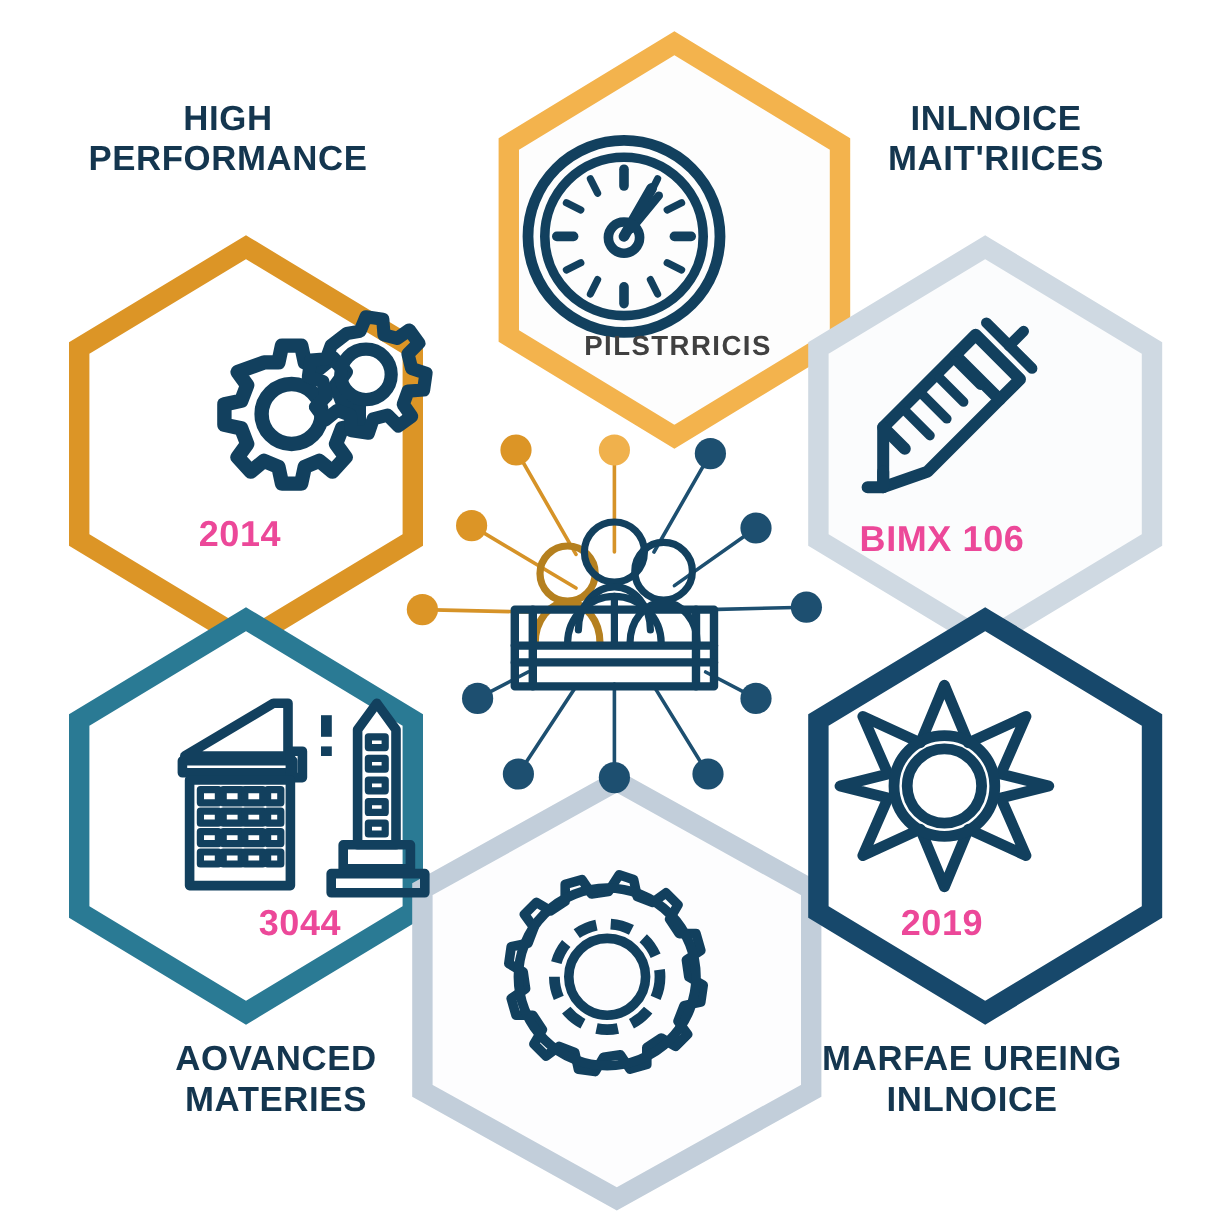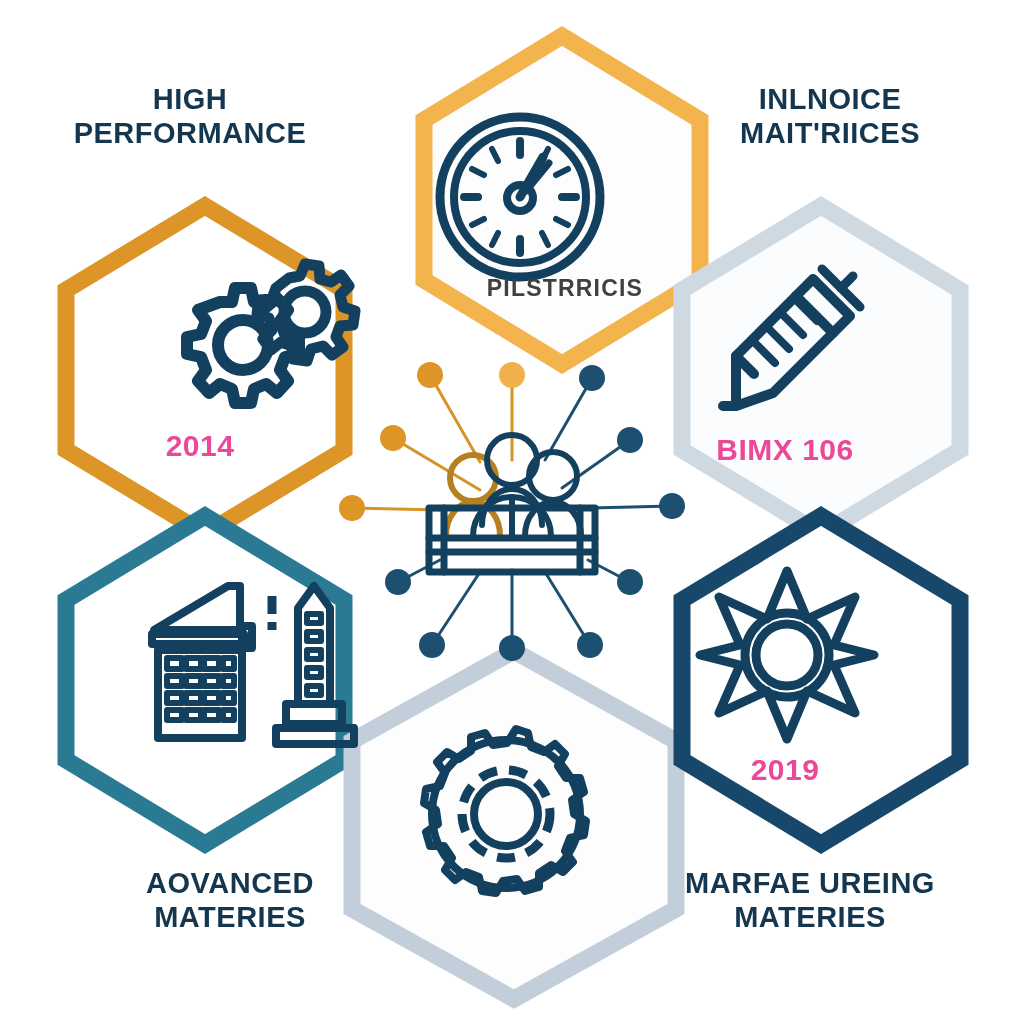--- a/index.html
+++ b/index.html
@@ -296,22 +296,23 @@
 
   <div class="celltext numlabel" style="left:110px;top:428px;width:180px;">2014</div>
 
   <div class="celltext caption-sm" style="left:450px;top:275px;width:230px;">PILSTRRICIS</div>
 
   <div class="celltext caption" style="left:660px;top:82px;width:340px;">INLNOICE
 MAIT'RIICES</div>
 
   <div class="celltext numlabel" style="left:690px;top:432px;width:190px;">BIMX 106</div>
 
+  <div class="celltext numlabel" style="left:155px;top:752px;width:190px;">3044</div>
 
   <div class="celltext caption" style="left:95px;top:866px;width:270px;">AOVANCED
 MATERIES</div>
 
   <div class="celltext numlabel" style="left:690px;top:752px;width:190px;">2019</div>
 
   <div class="celltext caption" style="left:650px;top:866px;width:320px;">MARFAE UREING
-MATERIES</div>
+INLNOICE</div>
 
 </div>
 
 </body></html>

